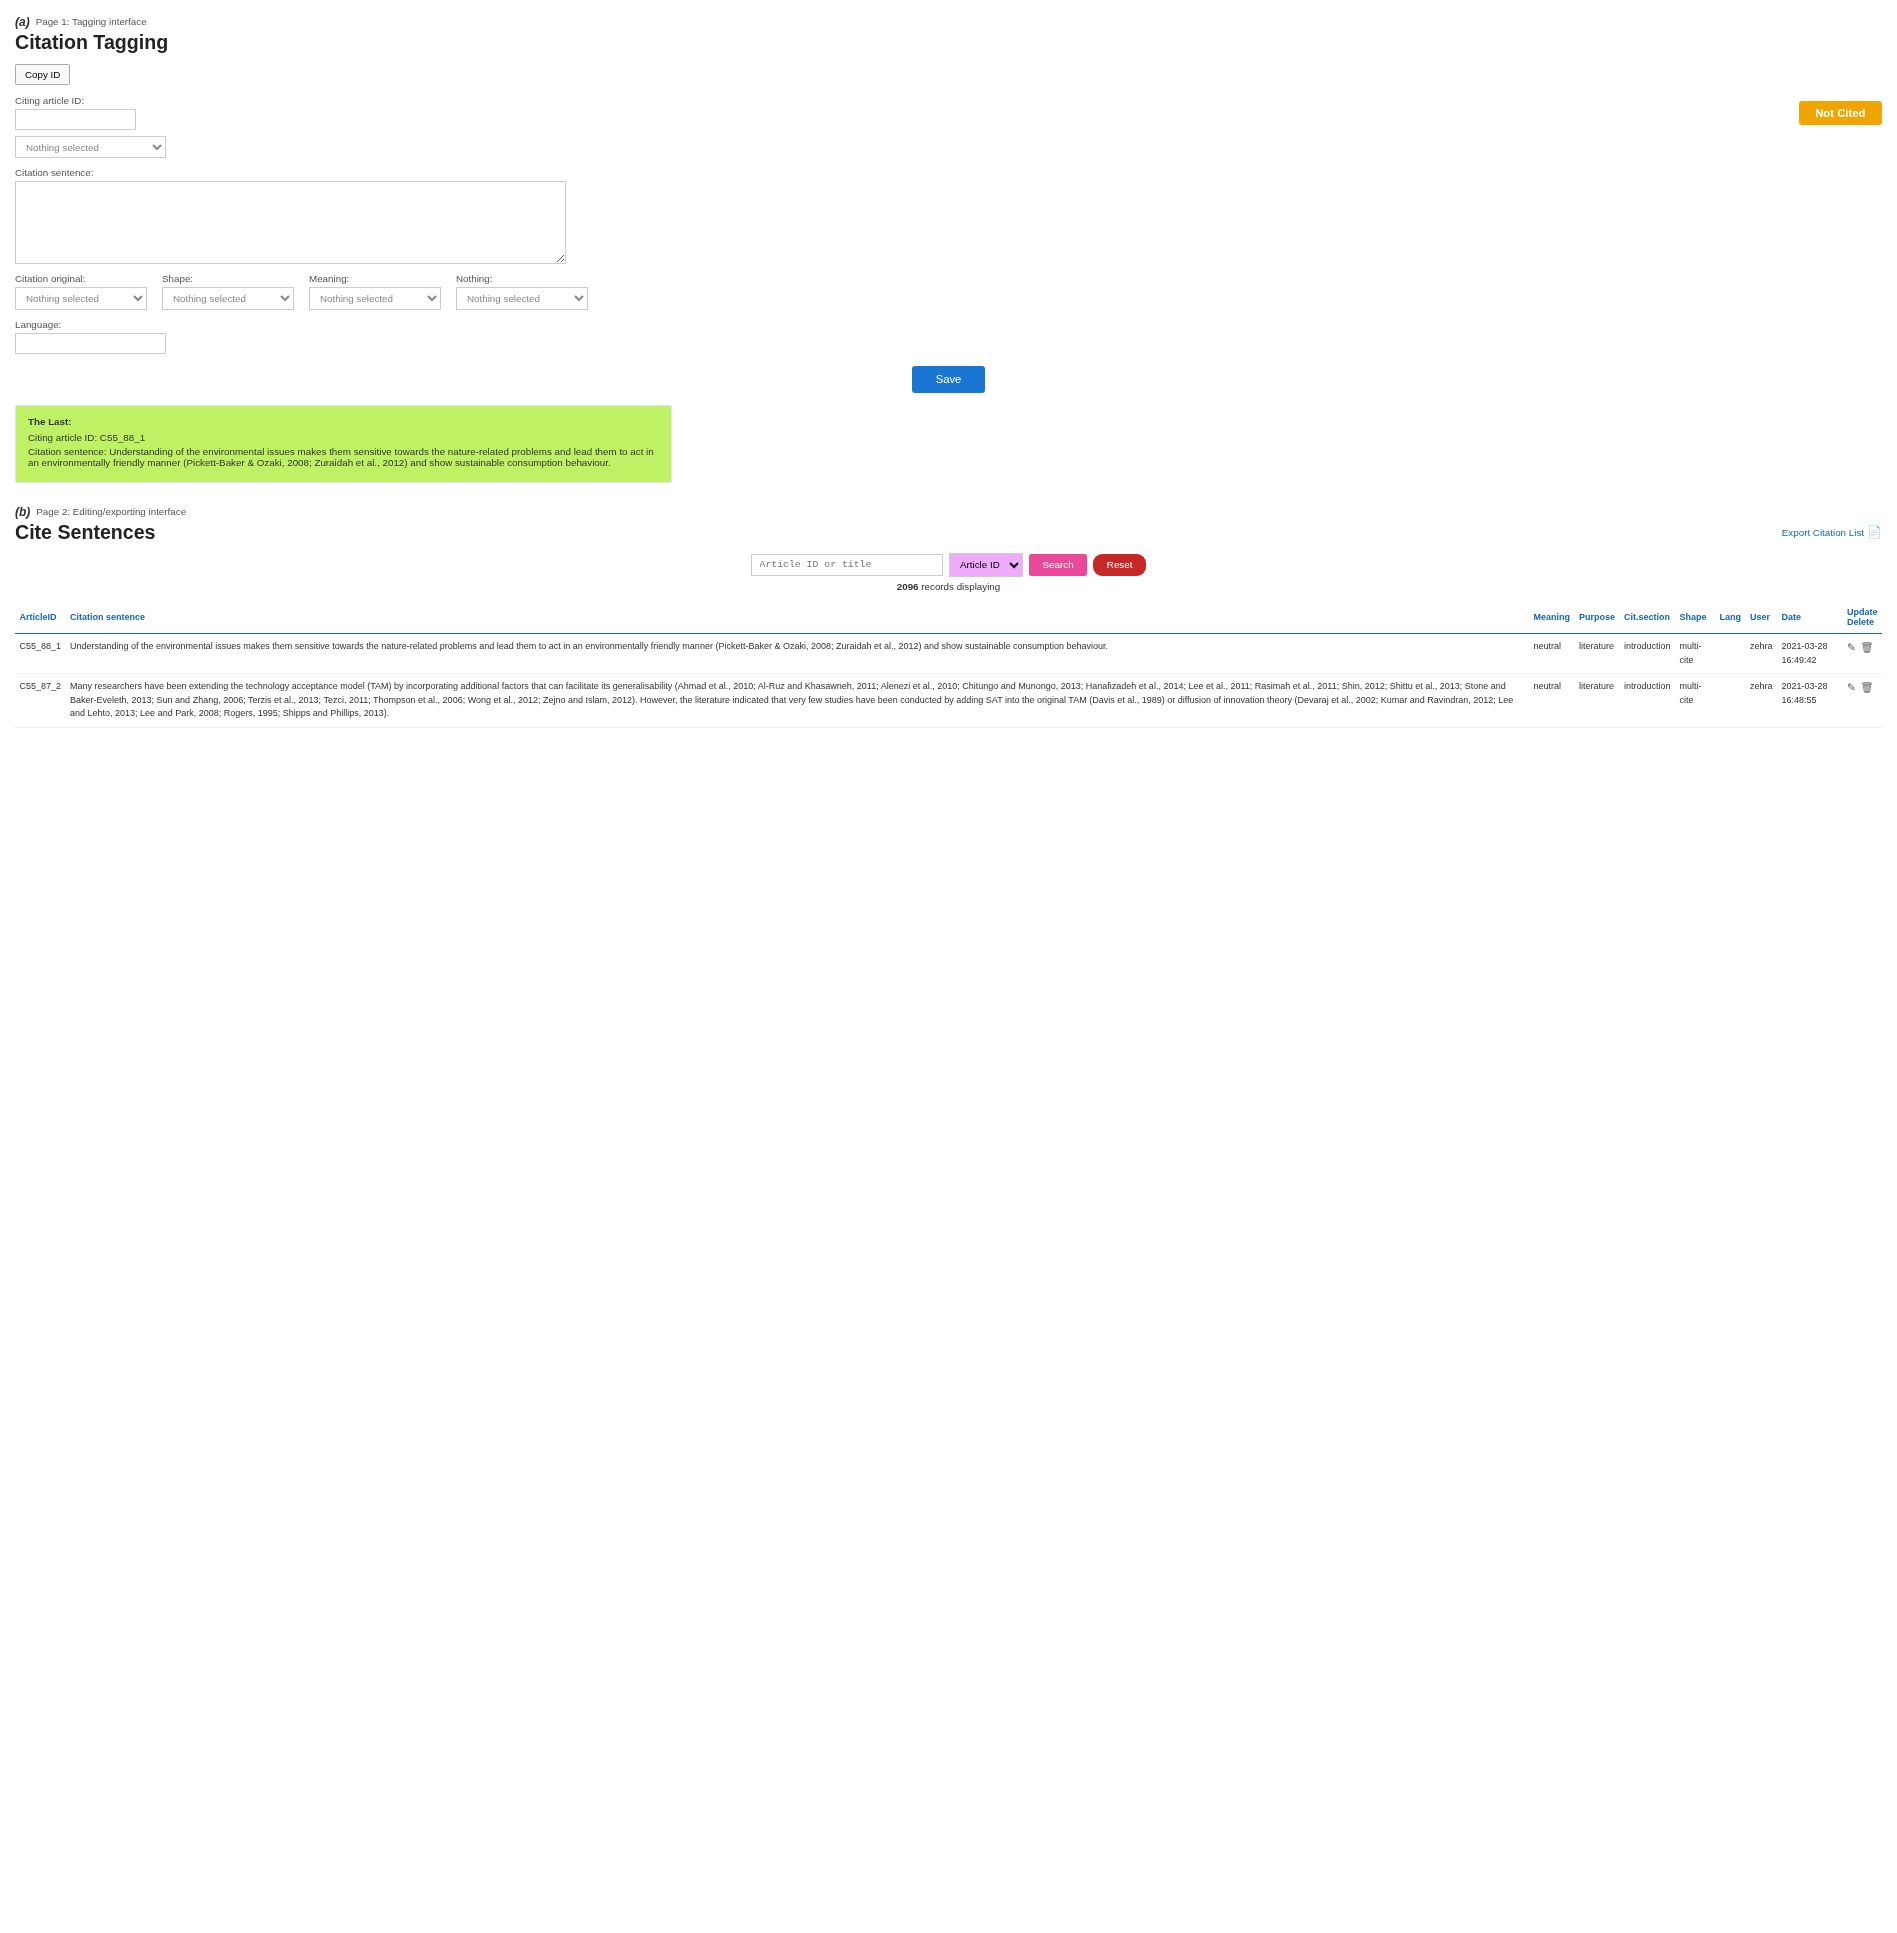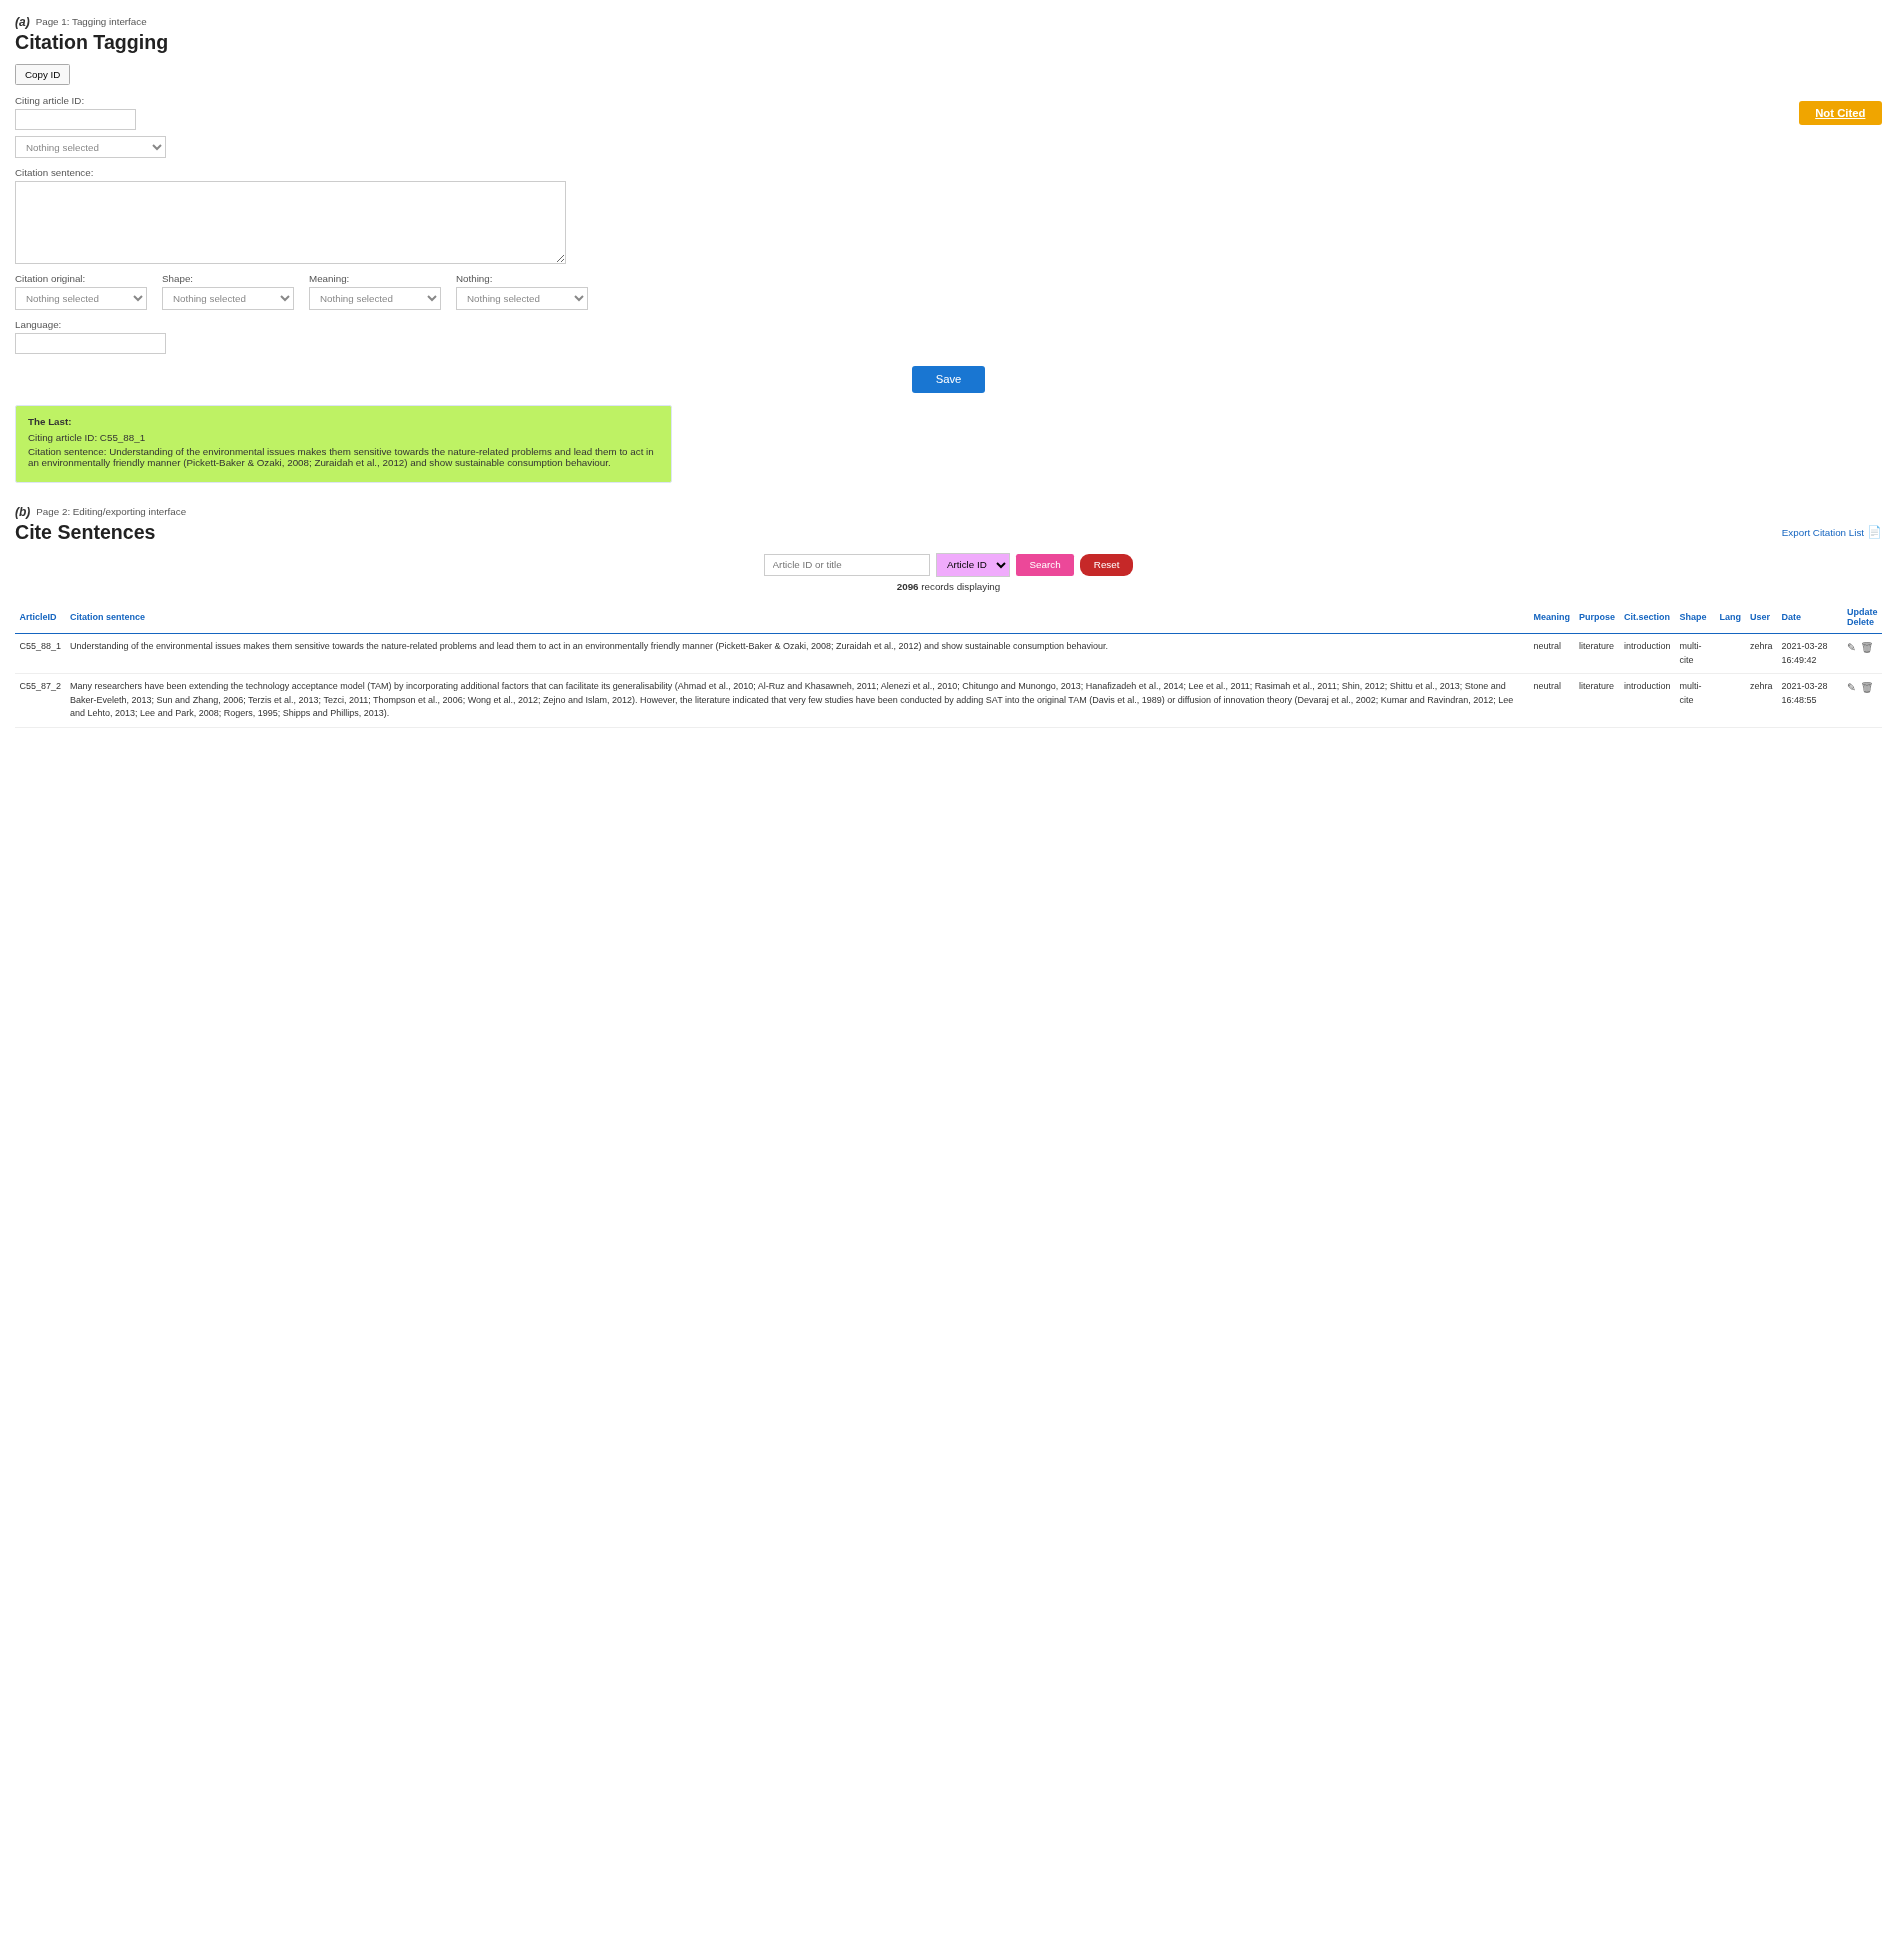--- a/index.html
+++ b/index.html
@@ -36,21 +36,20 @@
       background: #f0a500;
       color: #fff;
       border: none;
       padding: 6px 16.6px;
       font-size: 11.3px;
       font-weight: bold;
       cursor: pointer;
       border-radius: 3px;
       margin-left: auto;
       margin-top: 1.5px;
-      text-decoration: underline;
     }
 
     .select-dropdown {
       border: 0.8px solid #ccc;
       padding: 3.8px 6px;
       font-size: 9.8px;
       background: #fff;
       color: #888;
       cursor: pointer;
       appearance: auto;
@@ -129,24 +128,25 @@
       display: flex;
       align-items: center;
       gap: 6px;
       justify-content: center;
       margin-bottom: 4.5px;
     }
 
     .search-input {
       border: 0.8px solid #ccc;
       padding: 4.5px 7.6px;
-      width: 166px;
+      width: 192px;
       font-size: 9.8px;
       color: #aaa;
       outline: none;
+      font-family: Liberation Mono, monospace;
     }
 
     .search-type-select {
       border: 0.8px solid #ccc;
       padding: 4.5px 6px;
       font-size: 9.8px;
       background: #f0abfc;
       cursor: pointer;
     }
 

